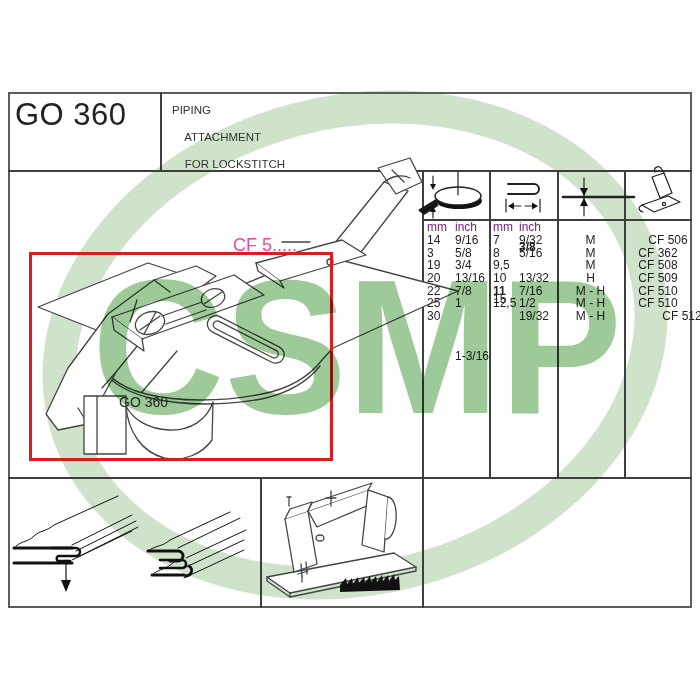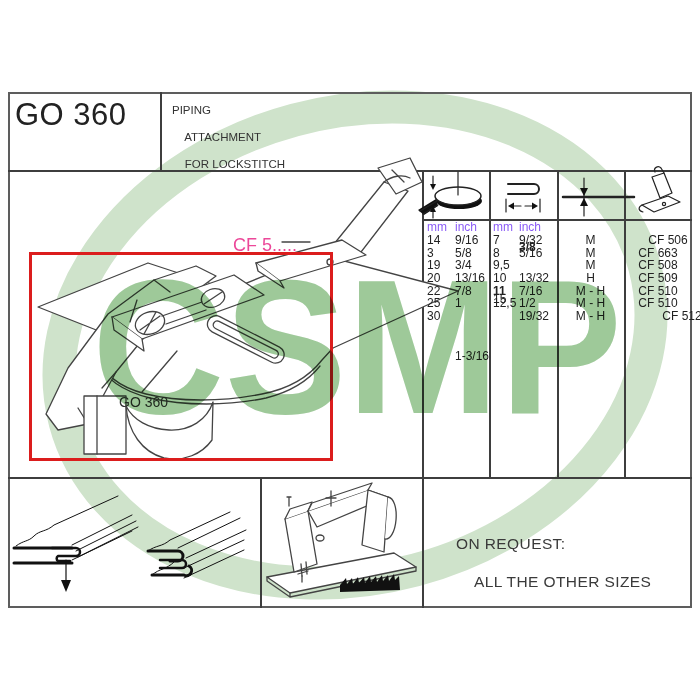--- a/index.html
+++ b/index.html
@@ -6,21 +6,21 @@
   #page{position:relative;width:700px;height:700px;background:#fff;overflow:hidden;
         font-family:"Liberation Sans", sans-serif;}
   .abs{position:absolute;}
   svg{display:block;}
   .ln{position:absolute;background:#3e3e3e;}
   .txt{position:absolute;color:#2b2b2b;white-space:pre;}
   .product{left:15px;top:97px;font-size:31px;font-weight:500;letter-spacing:.5px;color:#222;}
   .desc{left:172px;top:104px;font-size:11.5px;line-height:13.5px;color:#333;}
   .cf-label{left:233px;top:235px;font-size:18px;color:#ec4899;}
   .go-label{left:119px;top:394px;font-size:14px;color:#333;}
-  .unit{font-size:12px;color:#8b5cf6;}
+  .unit{font-size:12px;color:#701a75;}
   .cell{position:absolute;font-size:12px;color:#222;text-align:center;}
   .ctr{text-align:center;}
   .note{left:456px;top:534px;font-size:15.5px;line-height:19px;color:#3a3a3a;letter-spacing:.4px;}
   #outerbox{left:8px;top:92px;width:684px;height:516px;border:2px solid #5d5d5d;box-sizing:border-box;}
   #redbox{left:29px;top:252px;width:304px;height:209px;border:3px solid #db1d1d;box-sizing:border-box;}
   #ringsvg{position:absolute;left:0;top:0;z-index:0;}
   #artsvg{position:absolute;left:0;top:0;z-index:2;}
   #wmsvg{position:absolute;left:0;top:0;z-index:5;mix-blend-mode:multiply;opacity:.8;}
   .z1{z-index:1;} .z3{z-index:3;} .z4{z-index:4;}
 </style>
@@ -179,21 +179,21 @@
       <span class="cell z4" style="left:519px;top:233px;">9/32</span>
       <span class="cell ctr z4" style="left:557px;top:233px;width:67px;">M</span>
       <span class="cell ctr z4" style="left:624px;top:233px;width:88px;">CF 506</span>
     </div>
     <div>
       <span class="cell z4" style="left:427px;top:246px;">3</span>
       <span class="cell z4" style="left:455px;top:246px;">5/8</span>
       <span class="cell z4" style="left:493px;top:246px;">8</span>
       <span class="cell z4" style="left:519px;top:246px;">5/16</span>
       <span class="cell ctr z4" style="left:557px;top:246px;width:67px;">M</span>
-      <span class="cell ctr z4" style="left:624px;top:246px;width:68px;">CF 663</span>
+      <span class="cell ctr z4" style="left:624px;top:246px;width:68px;">CF 362</span>
     </div>
     <div>
       <span class="cell z4" style="left:427px;top:258px;">19</span>
       <span class="cell z4" style="left:455px;top:258px;">3/4</span>
       <span class="cell z4" style="left:493px;top:258px;">9,5</span>
       <span class="cell z4" style="left:519px;top:240px;font-weight:bold;">3/8</span>
       <span class="cell ctr z4" style="left:557px;top:258px;width:67px;">M</span>
       <span class="cell ctr z4" style="left:624px;top:258px;width:68px;">CF 508</span>
     </div>
     <div>
@@ -223,20 +223,18 @@
     <div>
       <span class="cell z4" style="left:427px;top:309px;">30</span>
       <span class="cell z4" style="left:455px;top:309px;margin-top:40px;">1-3/16</span>
       <span class="cell z4" style="left:493px;top:292px;">15</span>
       <span class="cell z4" style="left:519px;top:309px;">19/32</span>
       <span class="cell ctr z4" style="left:557px;top:309px;width:67px;">M - H</span>
       <span class="cell ctr z4" style="left:648px;top:309px;width:68px;">CF 512</span>
     </div>
   </div>
 
-  <div class="txt note z4"><span>ON REQUEST:</span><br>
-    <span>ALL THE OTHER SIZES</span></div>
 
   <svg id="wmsvg" width="700" height="700" viewBox="0 0 700 700">
     <text x="92" y="413" textLength="530" lengthAdjust="spacingAndGlyphs" font-family="Liberation Sans, sans-serif" font-size="192" font-weight="bold" fill="#86bb80">CSMP</text>
   </svg>
 
 </div>
 
 </body></html>

